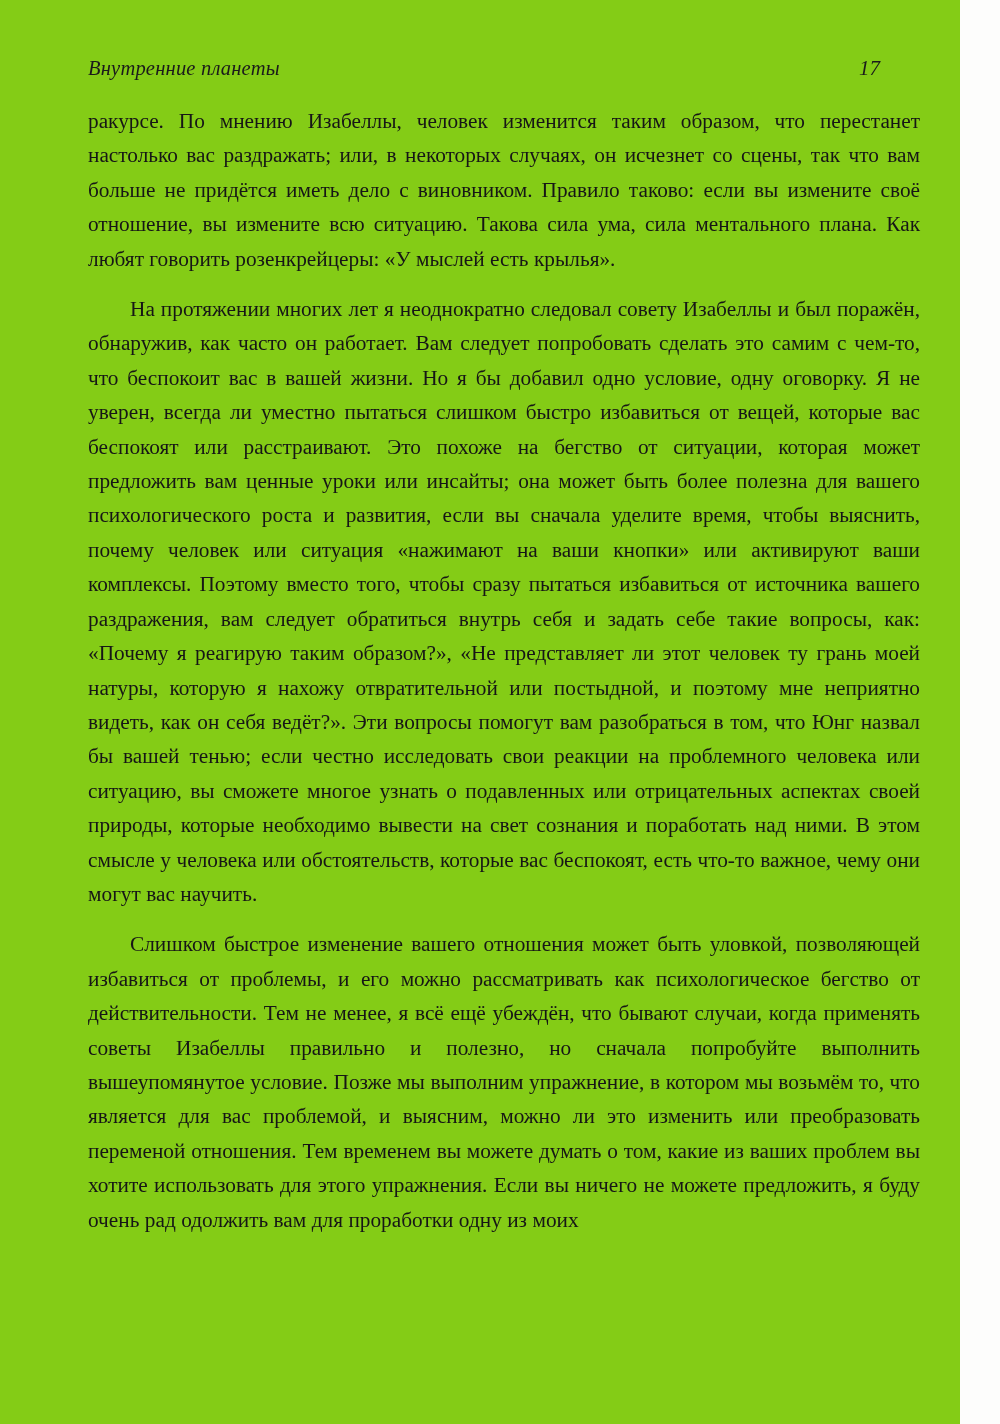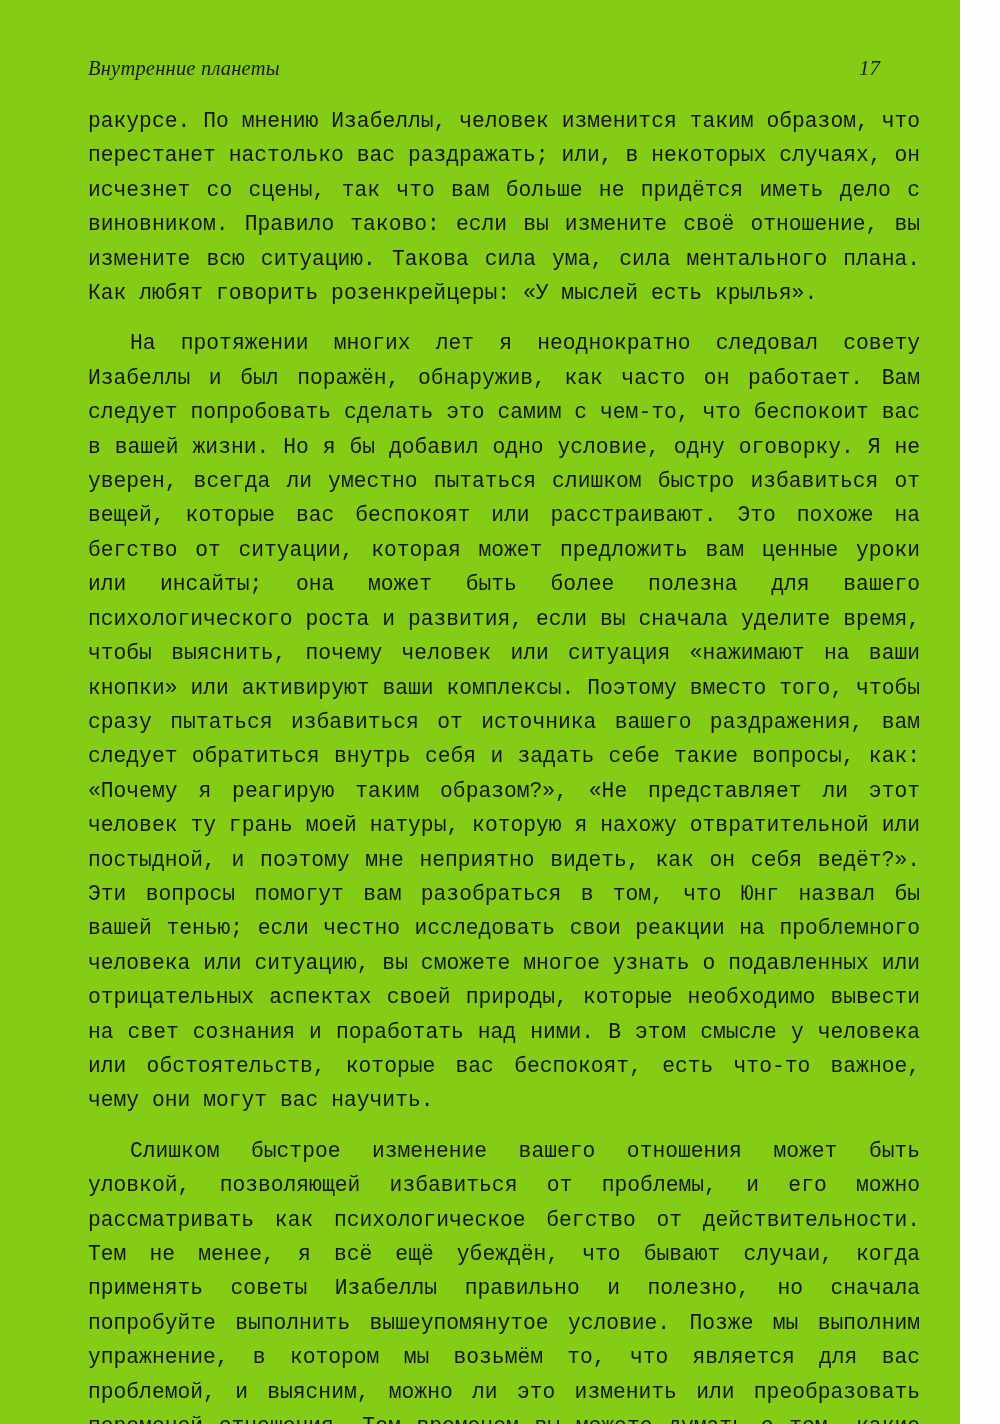--- a/index.html
+++ b/index.html
@@ -59,21 +59,20 @@
   .para {
     margin: 0;
     font-size: 21.3px;
     line-height: 34.4px;
     text-align: justify;
     text-justify: inter-word;
     text-indent: 0;
     hyphens: manual;
     word-spacing: 0.1px;
     color: #161616;
-    font-family: Liberation Mono, monospace;
   }
   .para + .para {
     margin-top: 16px;
   }
   .para.indent {
     text-indent: 42px;
   }
 
   
   .para, .running-head-title, .running-head-folio {

